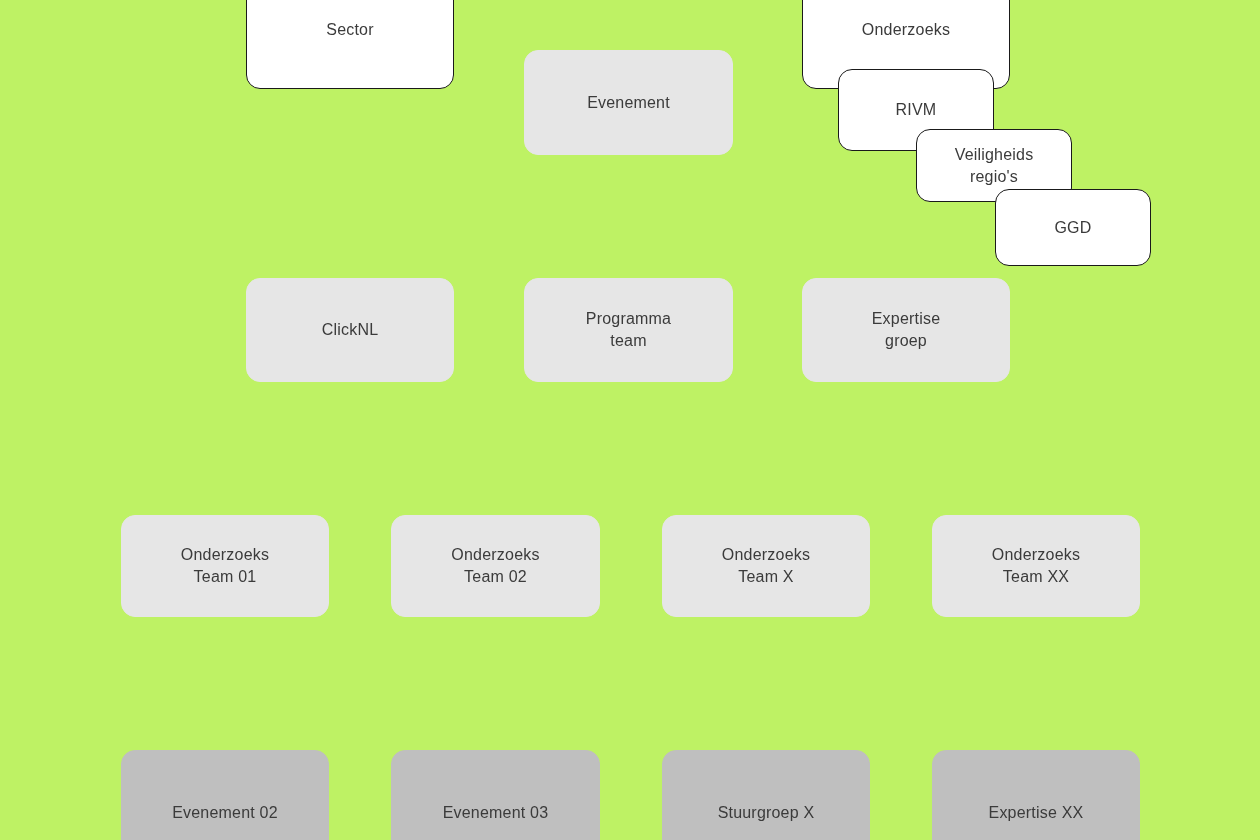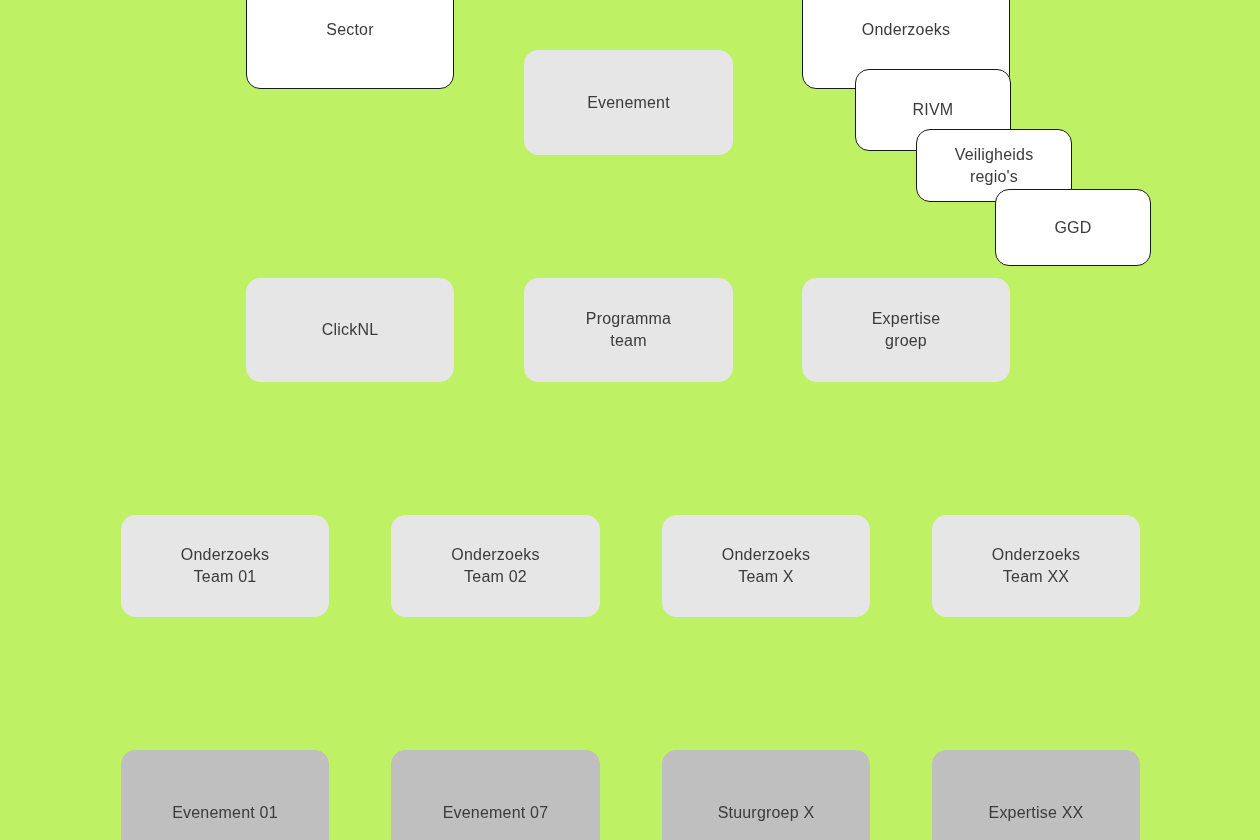--- a/index.html
+++ b/index.html
@@ -52,34 +52,34 @@
     white-space: pre-line;
   }
 </style>
 </head>
 <body>
 
 <div id="canvas" style="background: #bef264;">
     <div class="node white" style="left: 246px; top: -30px; width: 208px; height: 119px; z-index: 1;"><span class="label">Sector</span></div>
     <div class="node light" style="left: 524px; top: 50px; width: 209px; height: 105px; z-index: 1;"><span class="label">Evenement</span></div>
     <div class="node white" style="left: 802px; top: -30px; width: 208px; height: 119px; z-index: 1;"><span class="label">Onderzoeks</span></div>
-    <div class="node white" style="left: 838px; top: 69px; width: 156px; height: 82px; z-index: 2; margin-left: 17px;"><span class="label">RIVM</span></div>
+    <div class="node white" style="left: 838px; top: 69px; width: 156px; height: 82px; z-index: 2;"><span class="label">RIVM</span></div>
     <div class="node white" style="left: 916px; top: 129px; width: 156px; height: 73px; z-index: 3;"><span class="label">Veiligheids
 regio's</span></div>
     <div class="node white" style="left: 995px; top: 189px; width: 156px; height: 77px; z-index: 4; align-items: center;"><span class="label">GGD</span></div>
     <div class="node light" style="left: 246px; top: 278px; width: 208px; height: 104px; z-index: 1;"><span class="label">ClickNL</span></div>
     <div class="node light" style="left: 524px; top: 278px; width: 209px; height: 104px; z-index: 1;"><span class="label">Programma
 team</span></div>
     <div class="node light" style="left: 802px; top: 278px; width: 208px; height: 104px; z-index: 1;"><span class="label">Expertise
 groep</span></div>
     <div class="node light" style="left: 121px; top: 515px; width: 208px; height: 102px; z-index: 1;"><span class="label">Onderzoeks
 Team 01</span></div>
     <div class="node light" style="left: 391px; top: 515px; width: 209px; height: 102px; z-index: 1;"><span class="label">Onderzoeks
 Team 02</span></div>
     <div class="node light" style="left: 662px; top: 515px; width: 208px; height: 102px; z-index: 1;"><span class="label">Onderzoeks
 Team X</span></div>
     <div class="node light" style="left: 932px; top: 515px; width: 208px; height: 102px; z-index: 1;"><span class="label">Onderzoeks
 Team XX</span></div>
-    <div class="node mid" style="left: 121px; top: 750px; width: 208px; height: 125px; z-index: 1;"><span class="label">Evenement 01</span></div>
-    <div class="node mid" style="left: 391px; top: 750px; width: 209px; height: 125px; z-index: 1;"><span class="label">Evenement 07</span></div>
+    <div class="node mid" style="left: 121px; top: 750px; width: 208px; height: 125px; z-index: 1;"><span class="label">Evenement 02</span></div>
+    <div class="node mid" style="left: 391px; top: 750px; width: 209px; height: 125px; z-index: 1;"><span class="label">Evenement 03</span></div>
     <div class="node mid" style="left: 662px; top: 750px; width: 208px; height: 125px; z-index: 1;"><span class="label">Stuurgroep X</span></div>
     <div class="node mid" style="left: 932px; top: 750px; width: 208px; height: 125px; z-index: 1;"><span class="label">Expertise XX</span></div>
   </div>
 
 </body></html>

